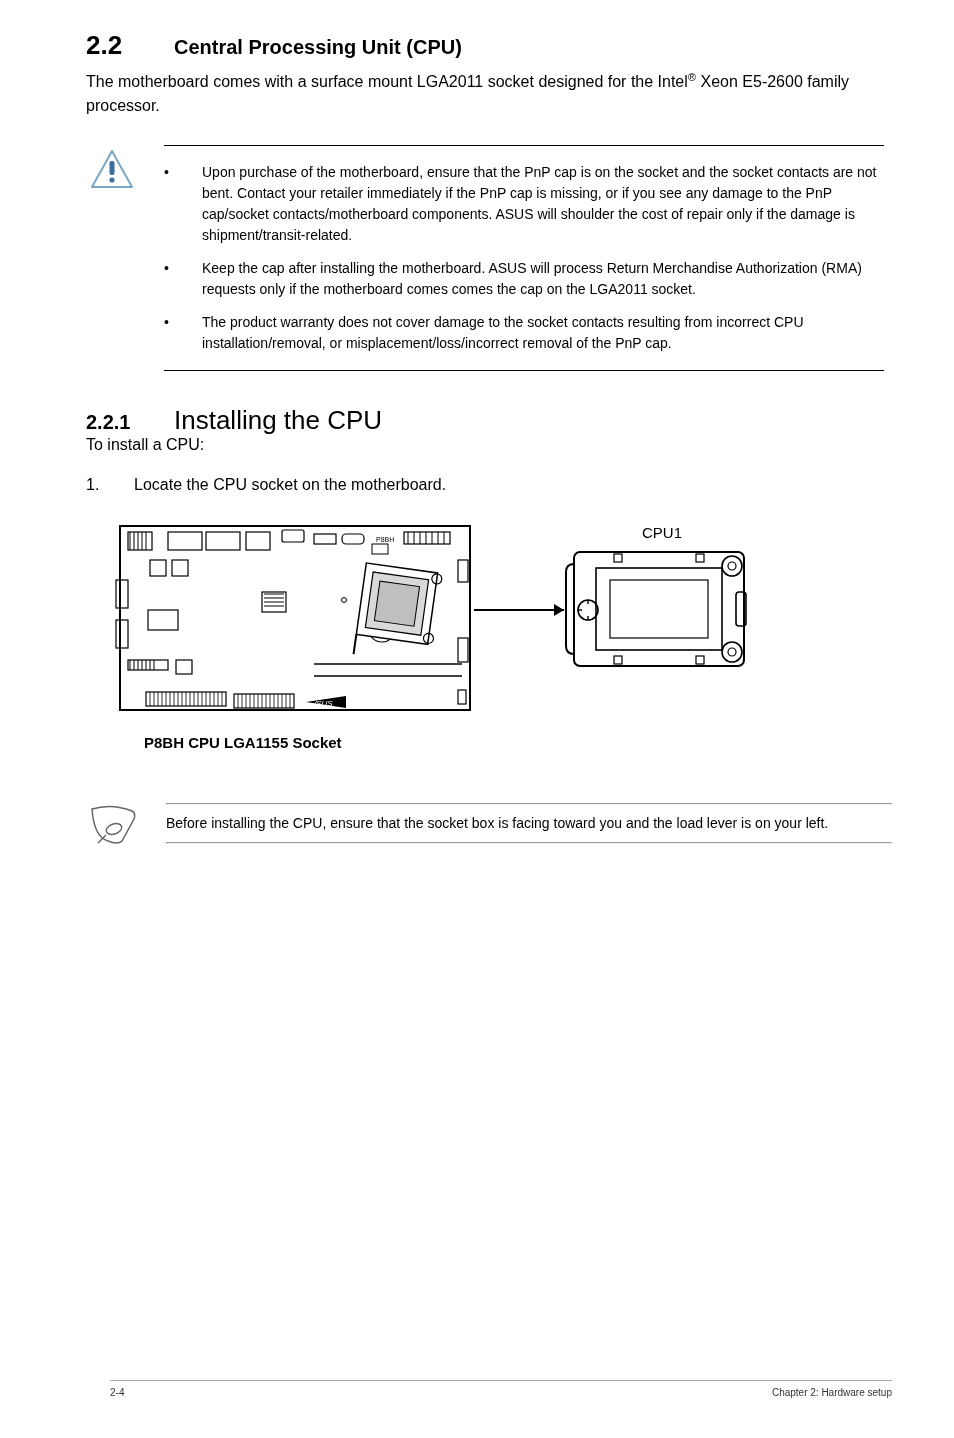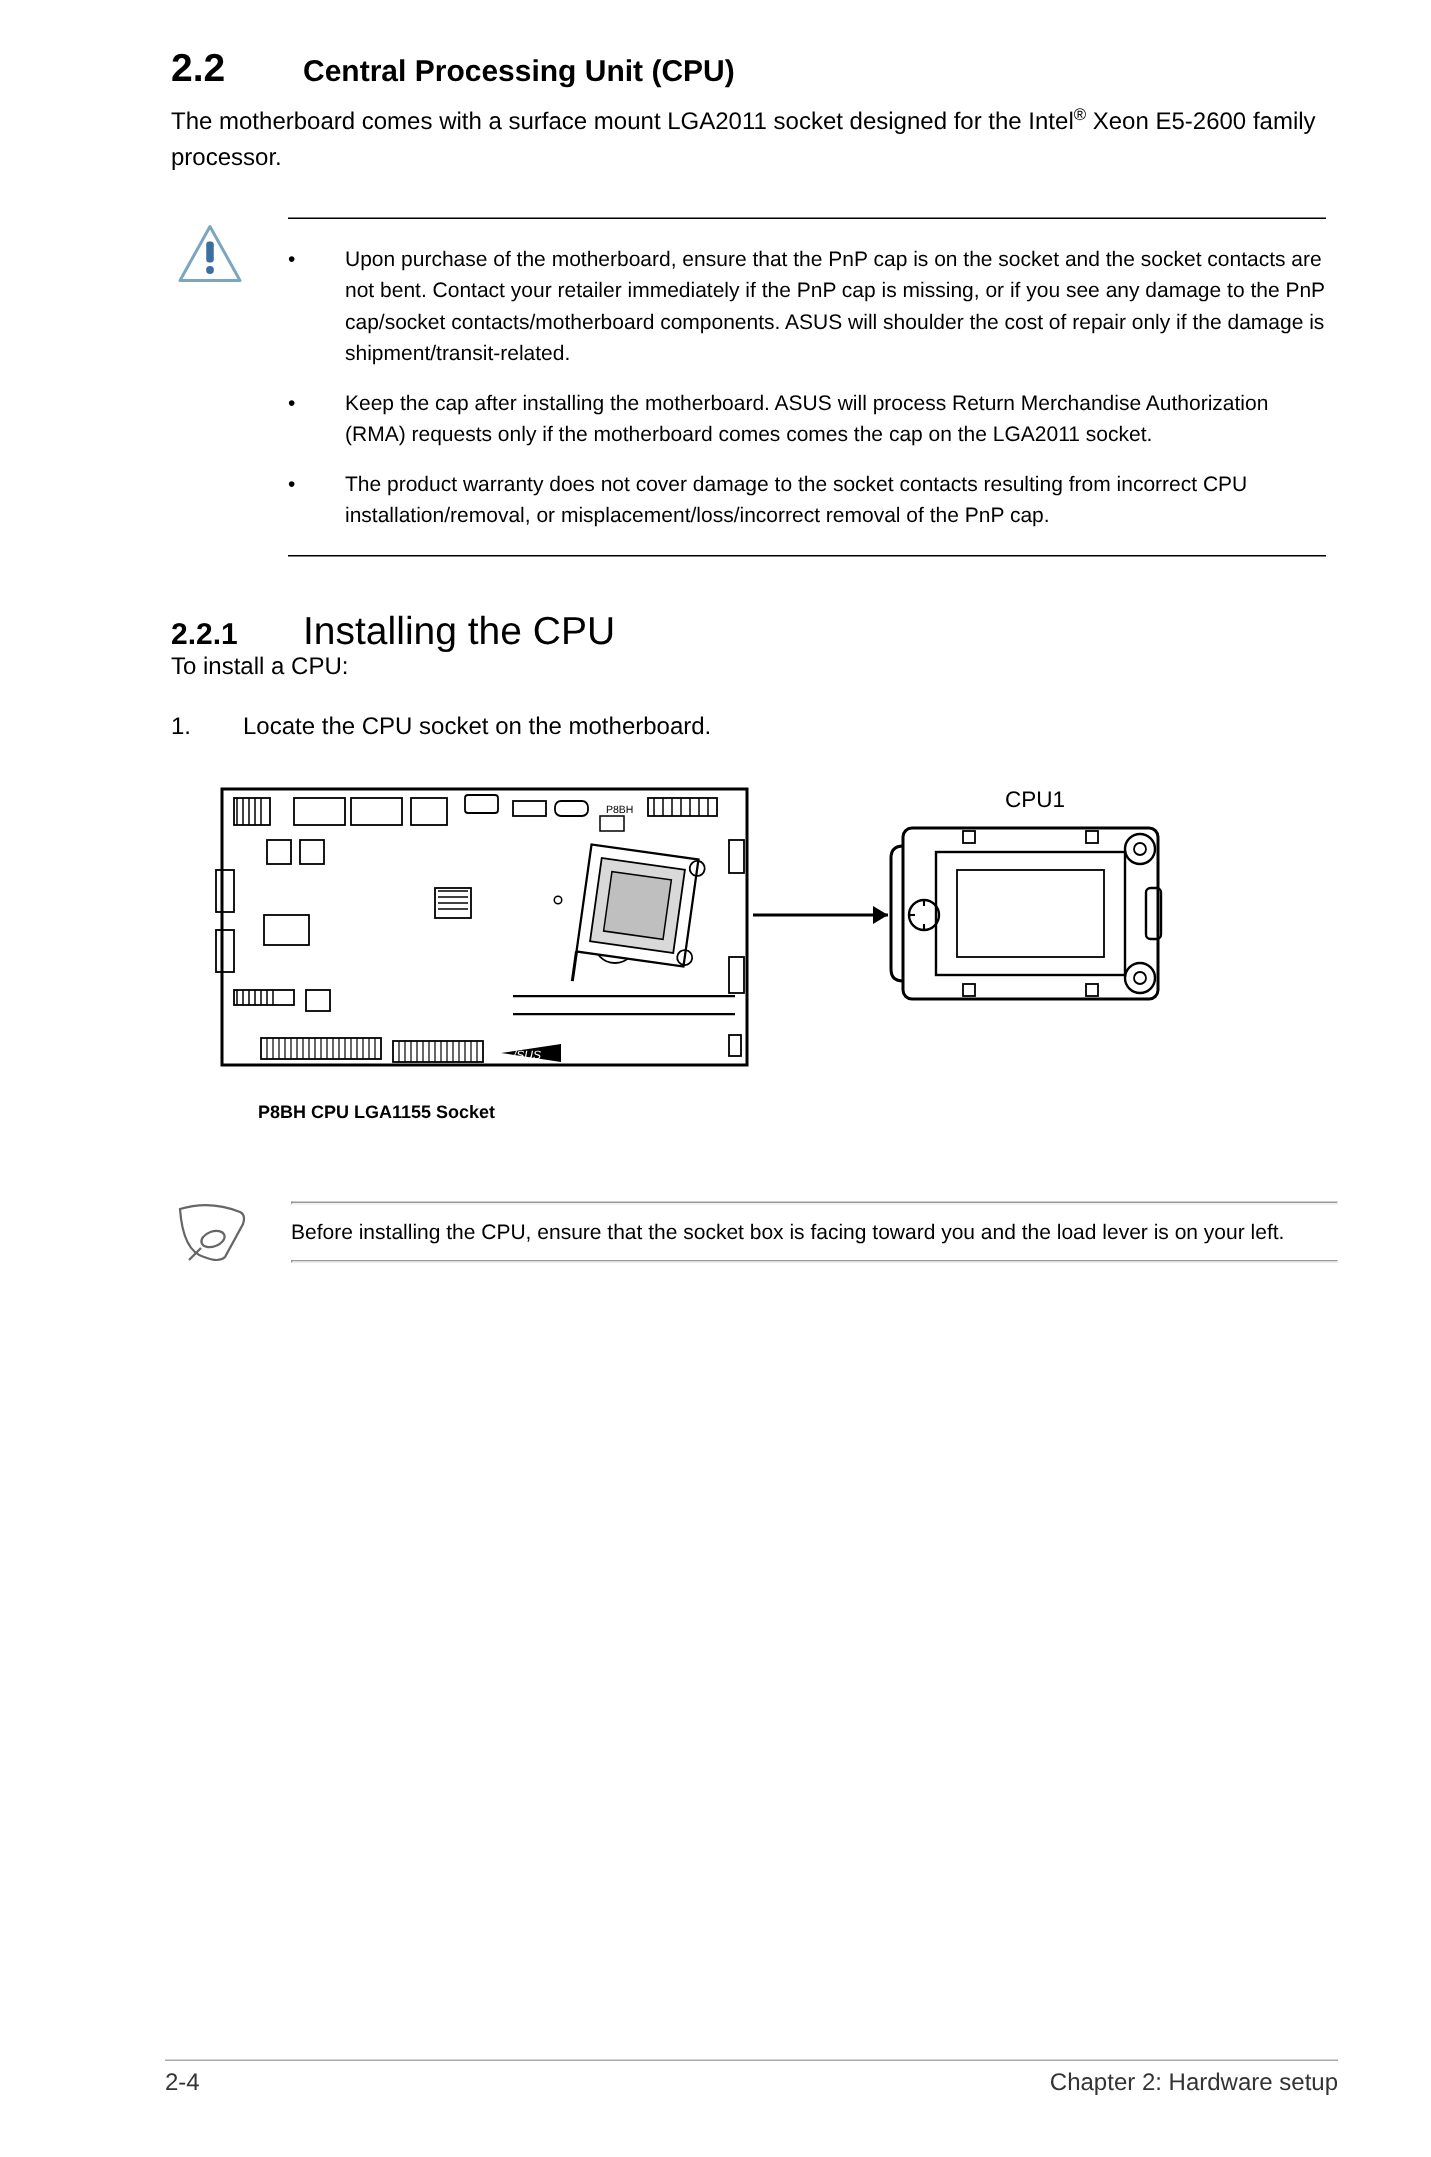--- a/index.html
+++ b/index.html
@@ -5,21 +5,21 @@
   * { box-sizing: border-box; margin: 0; padding: 0; }
   html, body {
     width: 954px;
     height: 1438px;
     background: #fff;
     font-family: Arial, Helvetica, sans-serif;
     color: #000;
     position: relative;
   }
   .page {
-    padding: 30px 62px 0 114px;
+    padding: 30px 62px 0 86px;
     position: relative;
     height: 100%;
   }
   .h2-row {
     display: flex;
     align-items: baseline;
     margin-bottom: 8px;
   }
   .h2-num {
     font-size: 26px;
@@ -94,21 +94,21 @@
     font-size: 16px;
     margin-bottom: 26px;
   }
   .step .num { flex: 0 0 20px; }
   .figure {
     margin-left: 28px;
     margin-bottom: 10px;
   }
   .figure svg { display: block; }
   .fig-caption {
-    font-size: 12px;
+    font-size: 15px;
     font-weight: bold;
     margin-left: 30px;
     margin-top: 4px;
   }
   .note-callout {
     display: flex;
     gap: 28px;
     margin-top: 48px;
     padding-left: 2px;
     align-items: center;
@@ -118,21 +118,21 @@
   .note-callout .text { font-size: 14px; line-height: 1.5; padding: 8px 0; }
   .footer {
     position: absolute;
     left: 110px;
     right: 62px;
     bottom: 40px;
     border-top: 1px solid #aaa;
     padding-top: 6px;
     display: flex;
     justify-content: space-between;
-    font-size: 16px;
+    font-size: 10px;
     color: #333;
   }
 </style>
 </head>
 <body>
 
 <div class="page">
 
   <div class="h2-row">
     <div class="h2-num">2.2</div>

